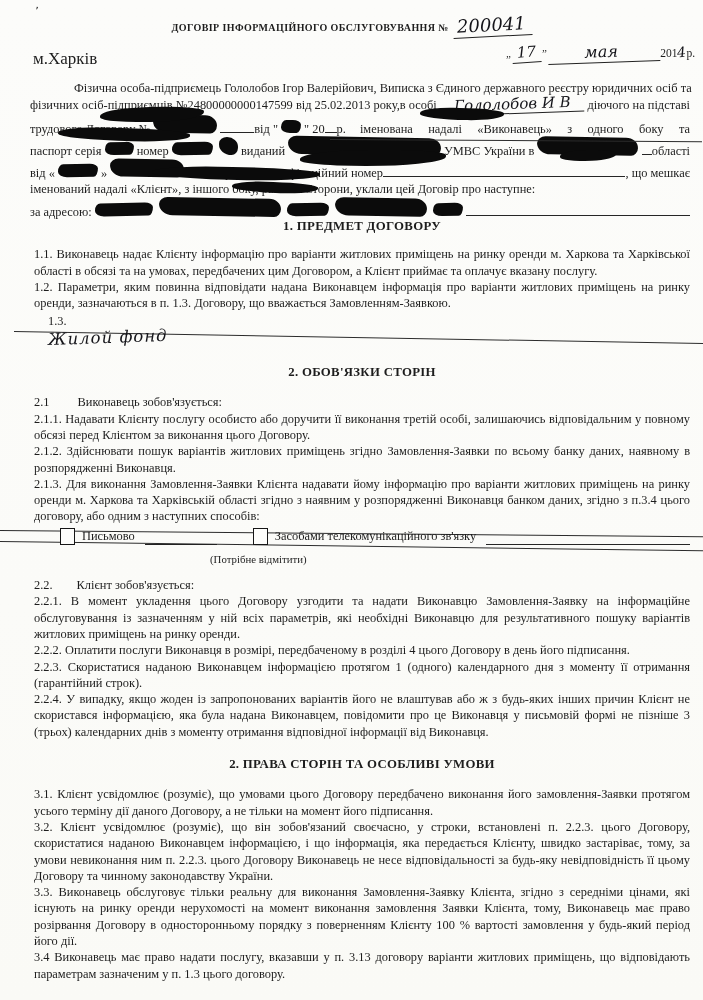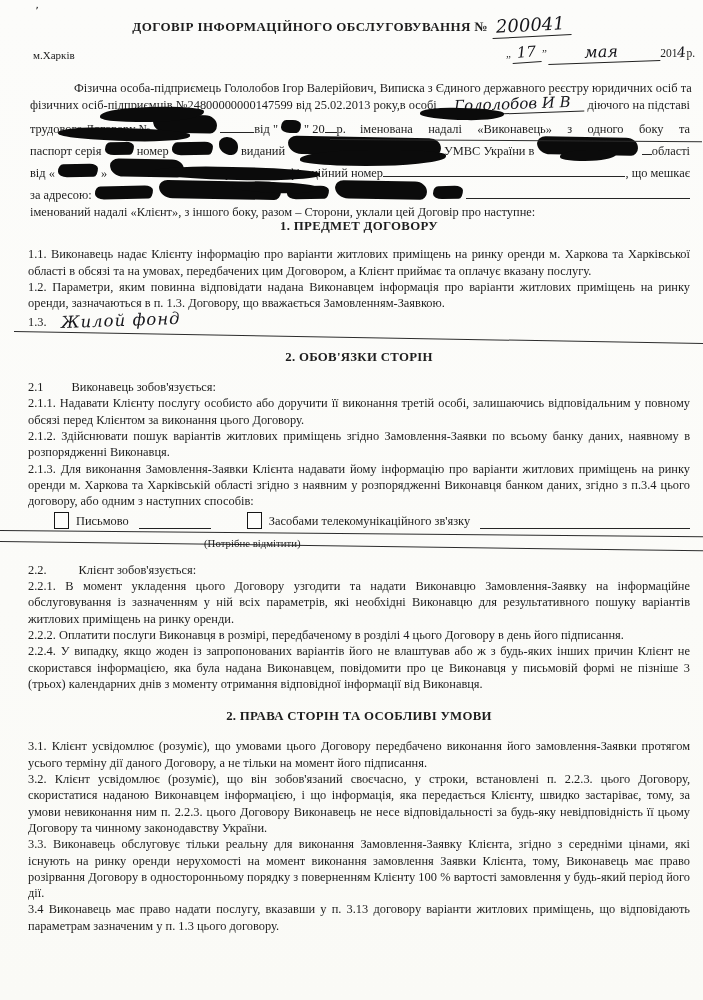--- a/index.html
+++ b/index.html
@@ -6,27 +6,27 @@
   body{width:703px;height:1000px;background:#fdfdfb;overflow:hidden;
        font-family:"Liberation Serif",serif;color:#1d1d1d;}
   .page{position:relative;width:703px;height:1000px;background:
         linear-gradient(180deg,#fcfcfa 0%,#fbfbf8 60%,#fafaf6 100%);}
   
   .t{font-size:12.4px;line-height:16.3px;}
   .just{text-align:justify;}
   .justlast{text-align:justify;text-align-last:justify;}
   
   .title{position:absolute;top:14px;left:0;width:100%;text-align:center;white-space:nowrap;}
-  .title-main{font-weight:bold;font-size:13px;letter-spacing:.4px;text-align:right;}
+  .title-main{font-weight:bold;font-size:10px;letter-spacing:.4px;text-align:right;}
   .hw{font-family:"DejaVu Serif",serif;font-style:italic;color:#15151a;}
   .hw-num{display:inline-block;font-size:18px;transform:rotate(-3deg);
           border-bottom:1.2px solid #222;padding:0 6px 1px 4px;margin-left:4px;}
   .corner-mark{position:absolute;top:4px;left:35px;font-size:11px;font-weight:bold;transform:rotate(18deg);}
   
-  .city{position:absolute;top:49px;left:33px;font-size:11px;}
+  .city{position:absolute;top:49px;left:33px;font-size:17px;}
   .dateblock{position:absolute;top:42px;left:505px;width:190px;display:flex;align-items:baseline;white-space:nowrap;}
   .dq{font-size:11px;padding:0 1px;}
   .hw-day{display:inline-block;font-size:15px;transform:rotate(-4deg);border-bottom:1px solid #222;padding:0 5px 1px;}
   .hw-month{display:inline-block;font-size:16px;transform:rotate(-2deg);border-bottom:1px solid #222;
             padding:0 14px 1px 8px;flex:1;text-align:center;}
   .yr{font-size:11.5px;}
   .hw-y4{display:inline-block;font-size:14px;transform:rotate(-6deg);}
   
   .preamble{position:absolute;top:80px;left:30px;right:13px;}
   .pl{display:flex;align-items:baseline;width:100%;white-space:nowrap;}
@@ -36,27 +36,27 @@
       border-radius:7px 11px 6px 12px / 9px 6px 11px 7px;margin:0 3px;transform:rotate(-1.2deg);}
   .rb.tall{height:18px;vertical-align:-5px;border-radius:10px 14px 8px 16px / 8px 12px 9px 13px;transform:rotate(1deg);}
   .u{display:inline-block;border-bottom:1px solid #262626;height:11px;}
   .ufx{flex:1;border-bottom:1px solid #262626;height:11px;min-width:10px;}
   .hw-name{display:inline-block;font-size:15px;transform:rotate(-2deg);border-bottom:1px solid #222;
            flex:1;text-align:center;padding:0 6px 1px;margin:0 4px;}
   
   .blob{position:absolute;background:#0b0b0b;border-radius:45% 60% 50% 65%/55% 45% 60% 50%;}
   .scanline{position:absolute;height:1.4px;background:#2c2c2c;transform-origin:left center;}
   
-  .flow{position:absolute;top:212px;left:28px;right:13px;}
+  .flow{position:absolute;top:212px;left:34px;right:13px;}
   .h{font-weight:bold;font-size:12.8px;text-align:center;letter-spacing:.3px;}
   .h1x{margin:6px 0 12px;}
   .h2x{margin:18px 0 14px;}
   .h3x{margin:16px 0 14px;}
   .p{margin:0;}
-  .row-13{display:flex;align-items:baseline;margin-top:2px;}
+  .row-13{display:flex;align-items:baseline;margin-top:2px;flex-direction:column;}
   .hw-fond{display:inline-block;font-size:16.5px;transform:rotate(-2deg);margin-left:14px;letter-spacing:1px;}
   .lead{display:flex;gap:28px;}
   
   .cbrow{display:flex;align-items:flex-end;padding-left:26px;margin:3px 0 2px;}
   .cbx{width:13px;height:15px;border:1.4px solid #161616;align-self:center;margin-right:7px;background:#fdfdfb;}
   .cbgap{width:72px;border-bottom:1.2px solid #222;height:11px;margin:0 36px 0 10px;}
   .note{font-size:10.8px;margin:6px 0 10px 176px;}
 </style>
 </head>
 <body>
@@ -118,31 +118,31 @@
       <span>від «</span>
       <span class="rb" style="width:40px"></span>
       <span>»</span>
       <span class="rb tall" style="width:74px"></span>
       <span class="u" style="width:38px"></span>
       <span>року, ідентифікаційний номер</span>
       <span class="ufx"></span>
       <span>, що мешкає</span>
     </div>
     <div class="pl">
+      <span>іменований надалі «Клієнт», з іншого боку, разом – Сторони, уклали цей Договір про наступне:</span>
+    </div>
+    <div class="pl">
       <span>за адресою:</span>
       <span class="rb" style="width:58px"></span>
       <span class="rb tall" style="width:122px"></span>
       <span class="rb" style="width:42px"></span>
       <span class="rb tall" style="width:92px"></span>
       <span class="rb" style="width:30px"></span>
       <span class="ufx"></span>
     </div>
-    <div class="pl">
-      <span>іменований надалі «Клієнт», з іншого боку, разом – Сторони, уклали цей Договір про наступне:</span>
-    </div>
   </div>
 
   <div class="blob" style="left:100px;top:107px;width:104px;height:15px;transform:rotate(-2deg)"></div>
   <div class="blob" style="left:420px;top:108px;width:84px;height:12px;transform:rotate(1deg)"></div>
   <div class="blob" style="left:58px;top:128px;width:132px;height:13px;transform:rotate(1.5deg)"></div>
   <div class="blob" style="left:300px;top:150px;width:146px;height:16px;transform:rotate(-1deg)"></div>
   <div class="blob" style="left:152px;top:167px;width:168px;height:13px;transform:rotate(1deg)"></div>
   <div class="blob" style="left:560px;top:150px;width:56px;height:11px;transform:rotate(-2deg)"></div>
   <div class="blob" style="left:232px;top:182px;width:86px;height:11px;transform:rotate(2deg)"></div>
 
@@ -173,26 +173,27 @@
     <div class="cbrow">
       <span class="cbx"></span>
       <span>Письмово</span>
       <span class="cbgap"></span>
       <span class="cbx"></span>
       <span>Засобами телекомунікаційного зв'язку</span>
       <span class="ufx" style="margin-left:10px"></span>
     </div>
     <div class="note">(Потрібне відмітити)</div>
 
-    <div class="lead" style="gap:32px">
+    <div class="lead" style="gap:24px">
       <span>2.2.</span>
       <span>Клієнт   зобов'язується:</span>
     </div>
     <p class="p just">2.2.1. В момент укладення цього Договору узгодити та надати Виконавцю Замовлення-Заявку на інформаційне обслуговування із зазначенням у ній всіх параметрів, які необхідні Виконавцю для результативного пошуку варіантів житлових приміщень на ринку оренди.</p>
     <p class="p just">2.2.2.  Оплатити послуги Виконавця  в розмірі, передбаченому в розділі 4 цього Договору  в день його підписання.</p>
+    <p class="p just">2.2.3. Скористатися наданою Виконавцем інформацією протягом 1 (одного) календарного дня з моменту її отримання (гарантійний строк).</p>
     <p class="p just">2.2.4. У випадку, якщо жоден із запропонованих варіантів його не влаштував або ж з будь-яких інших причин Клієнт не скористався інформацією,  яка була надана Виконавцем, повідомити про це Виконавця у письмовій формі не пізніше 3 (трьох) календарних днів з моменту отримання відповідної інформації від Виконавця.</p>
 
     <div class="h h3x">2. ПРАВА СТОРІН ТА ОСОБЛИВІ УМОВИ</div>
     <p class="p just">3.1. Клієнт усвідомлює (розуміє), що умовами цього Договору передбачено виконання його замовлення-Заявки протягом усього терміну дії даного Договору, а не тільки на момент його підписання.</p>
     <p class="p just">3.2. Клієнт усвідомлює (розуміє), що він зобов'язаний своєчасно, у строки, встановлені п. 2.2.3. цього Договору, скористатися наданою Виконавцем інформацією, і що інформація, яка передається Клієнту, швидко застаріває, тому, за умови невиконання ним п. 2.2.3. цього Договору Виконавець не несе відповідальності за будь-яку невідповідність її цьому Договору та чинному законодавству України.</p>
     <p class="p just">3.3. Виконавець обслуговує тільки реальну для виконання Замовлення-Заявку Клієнта, згідно з середніми цінами, які існують на ринку оренди нерухомості на момент виконання замовлення Заявки Клієнта, тому, Виконавець має право розірвання Договору в односторонньому порядку з поверненням Клієнту 100 % вартості замовлення у будь-який період його дії.</p>
     <p class="p just">3.4  Виконавець має право надати послугу, вказавши у п. 3.13 договору варіанти житлових приміщень, що відповідають параметрам зазначеним у п. 1.3 цього договору.</p>
   </div>
 
 </div>

